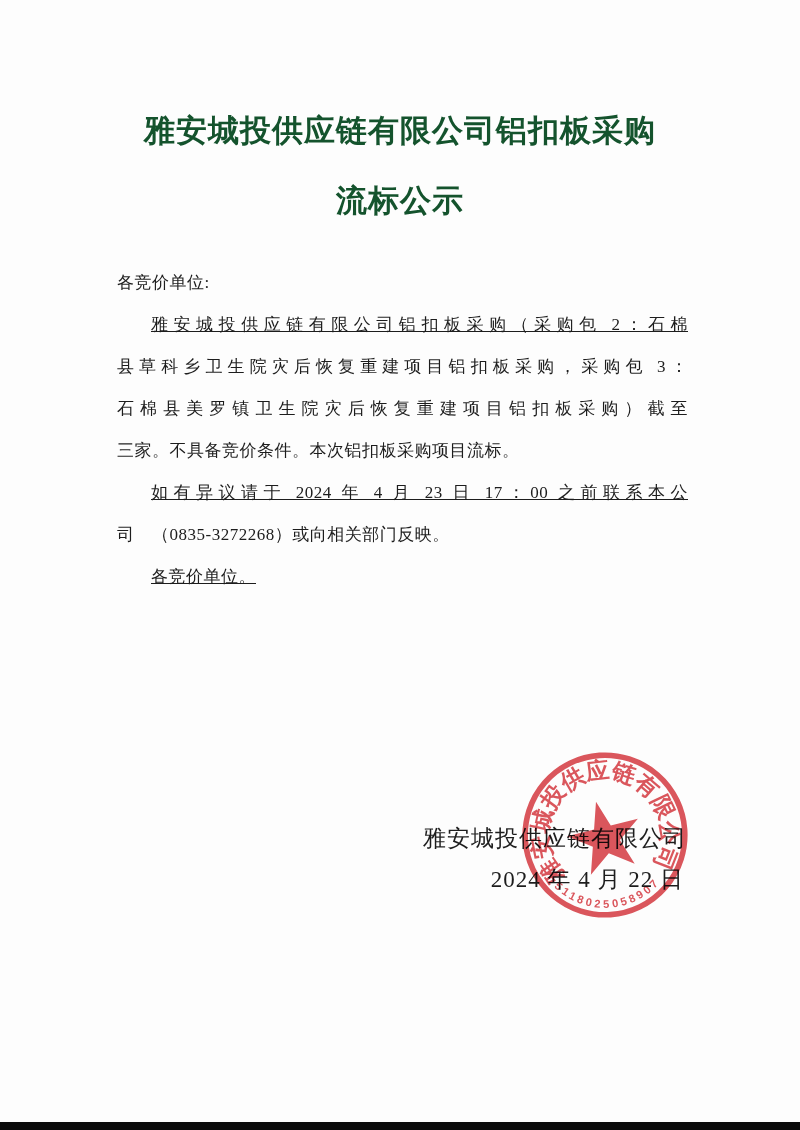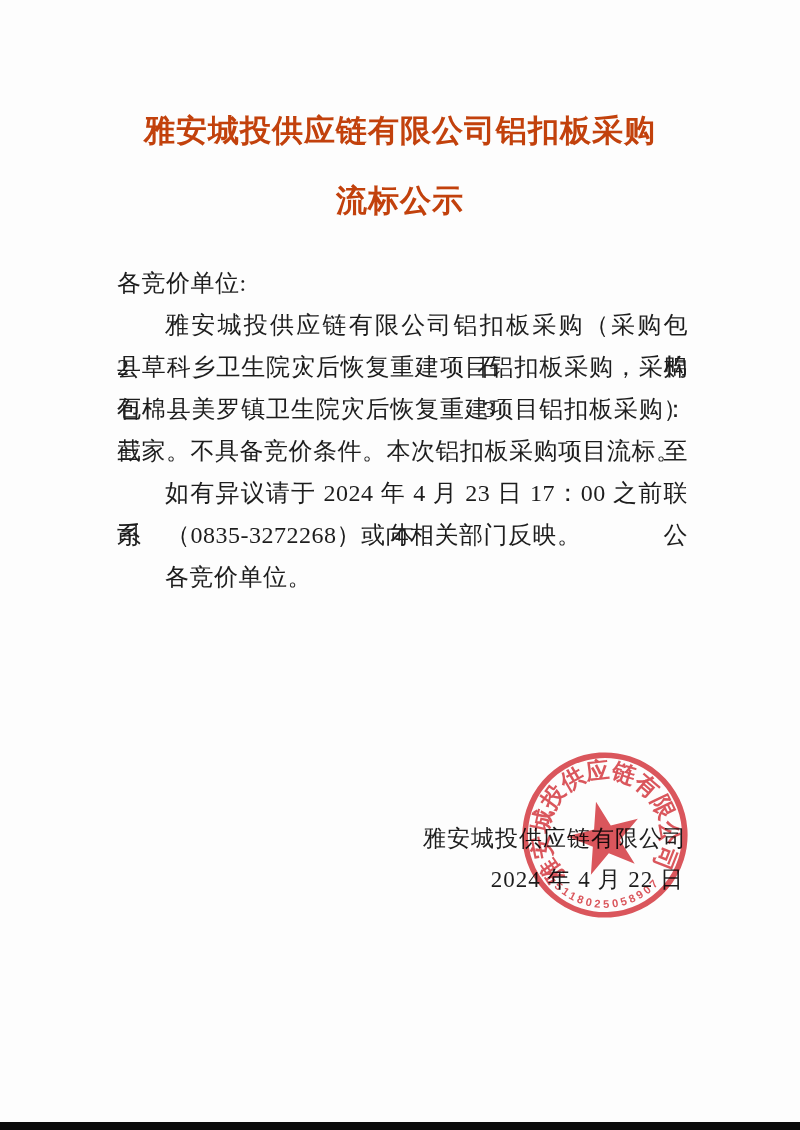--- a/index.html
+++ b/index.html
@@ -16,39 +16,39 @@
     font-family: "Liberation Serif", serif;
   }
   .doc-title {
     position: absolute;
     left: 0;
     width: 800px;
     text-align: center;
     font-family: "Liberation Sans", sans-serif;
     font-weight: 700;
     font-size: 31px;
-    color: #c2410c;
+    color: #14532d;
     letter-spacing: 1px;
     white-space: nowrap;
   }
   .doc-title.t1 { top: 110px; }
   .doc-title.t2 { top: 180px; }
   .doc-body {
     position: absolute;
     top: 262px;
     left: 117px;
     width: 571px;
-    font-size: 24px;
+    font-size: 17px;
     line-height: 42px;
     color: #1d1d1d;
     letter-spacing: 0.5px;
   }
   .line { height: 42px; white-space: nowrap; }
   .just { text-align: justify; text-align-last: justify; white-space: normal; }
-  .indent { text-indent: 2em; }
+  .indent { text-indent: 2em; text-decoration: underline; }
   .sig-company {
     position: absolute;
     top: 823px;
     right: 113px;
     font-size: 23px;
     color: #1d1d1d;
     letter-spacing: 1px;
     white-space: nowrap;
   }
   .sig-date {

